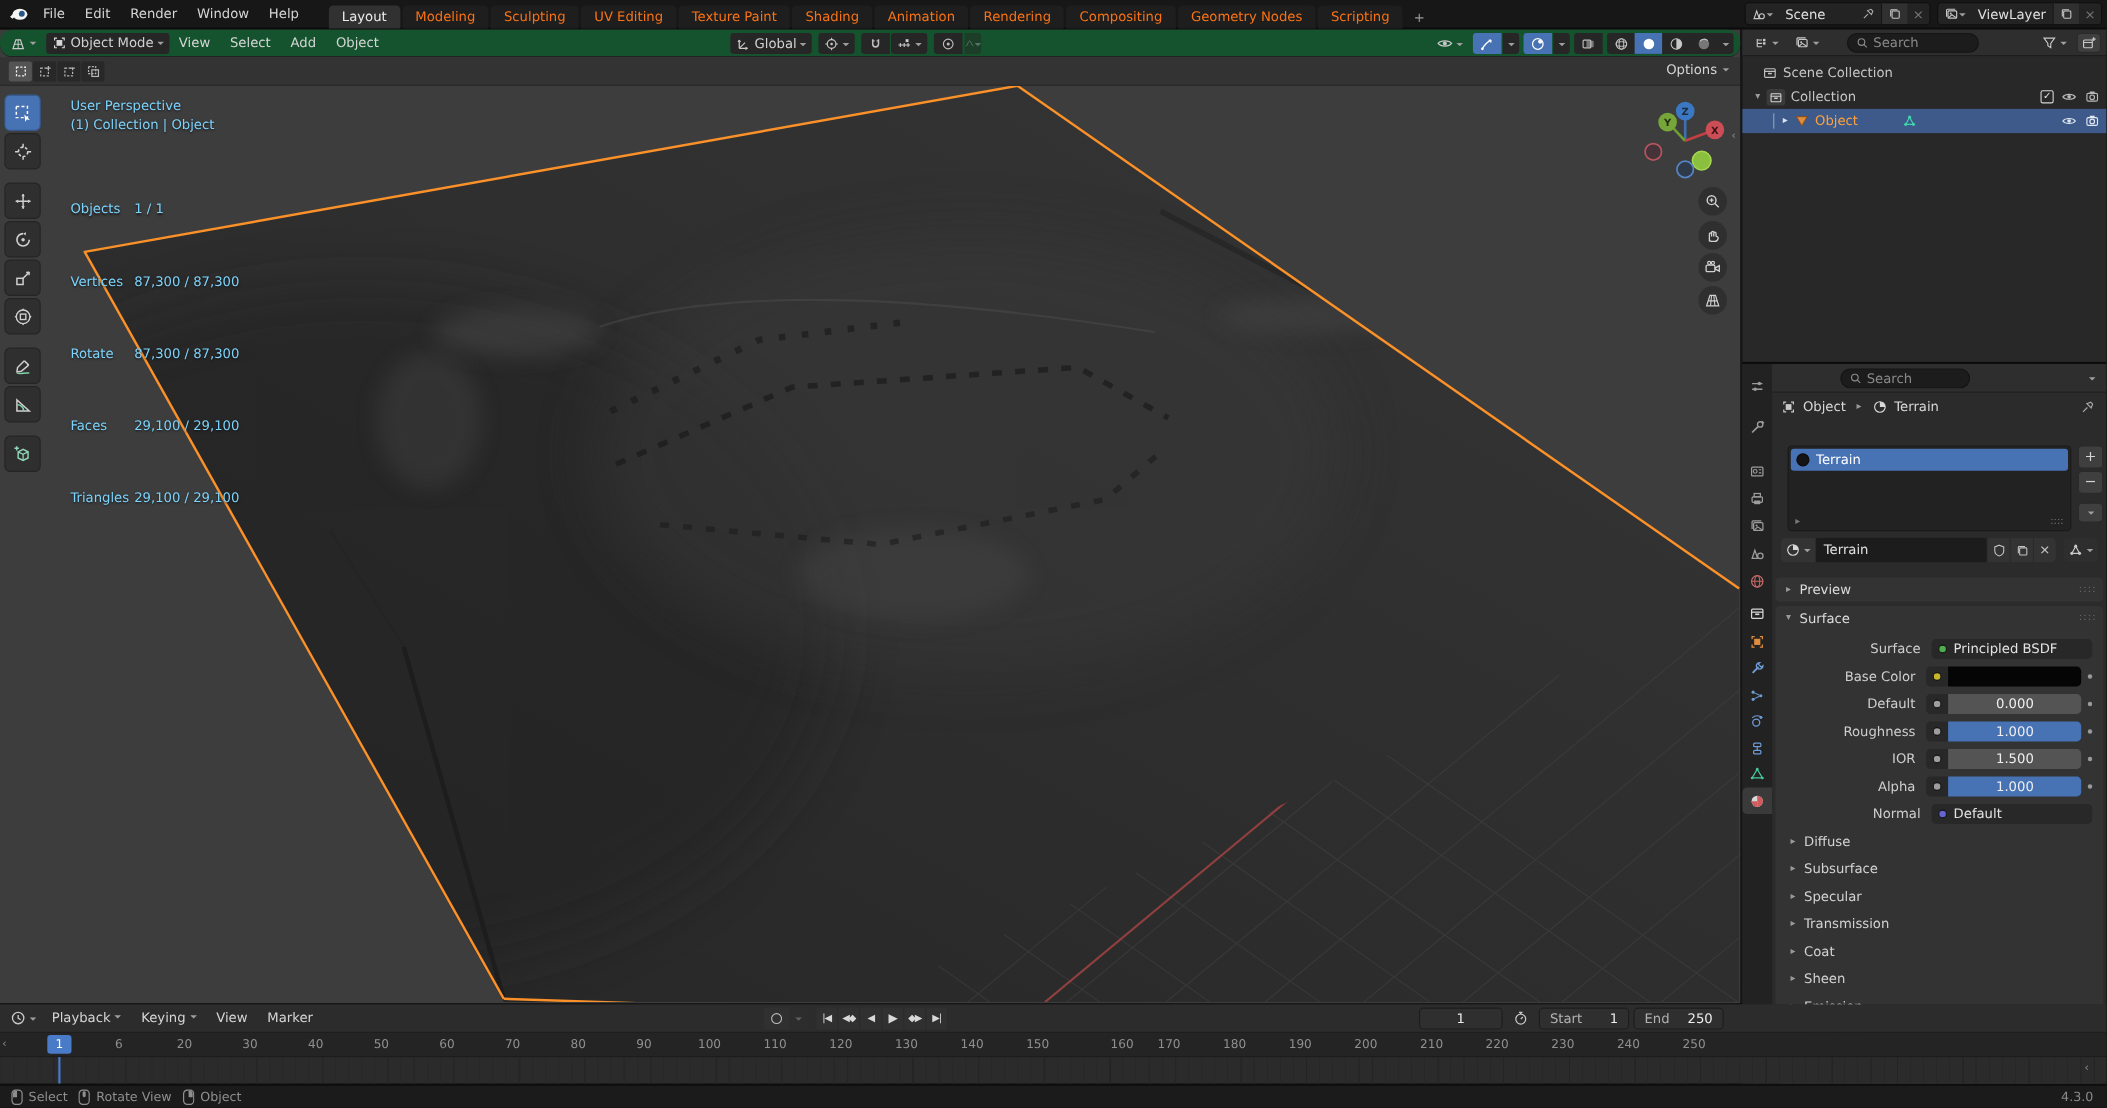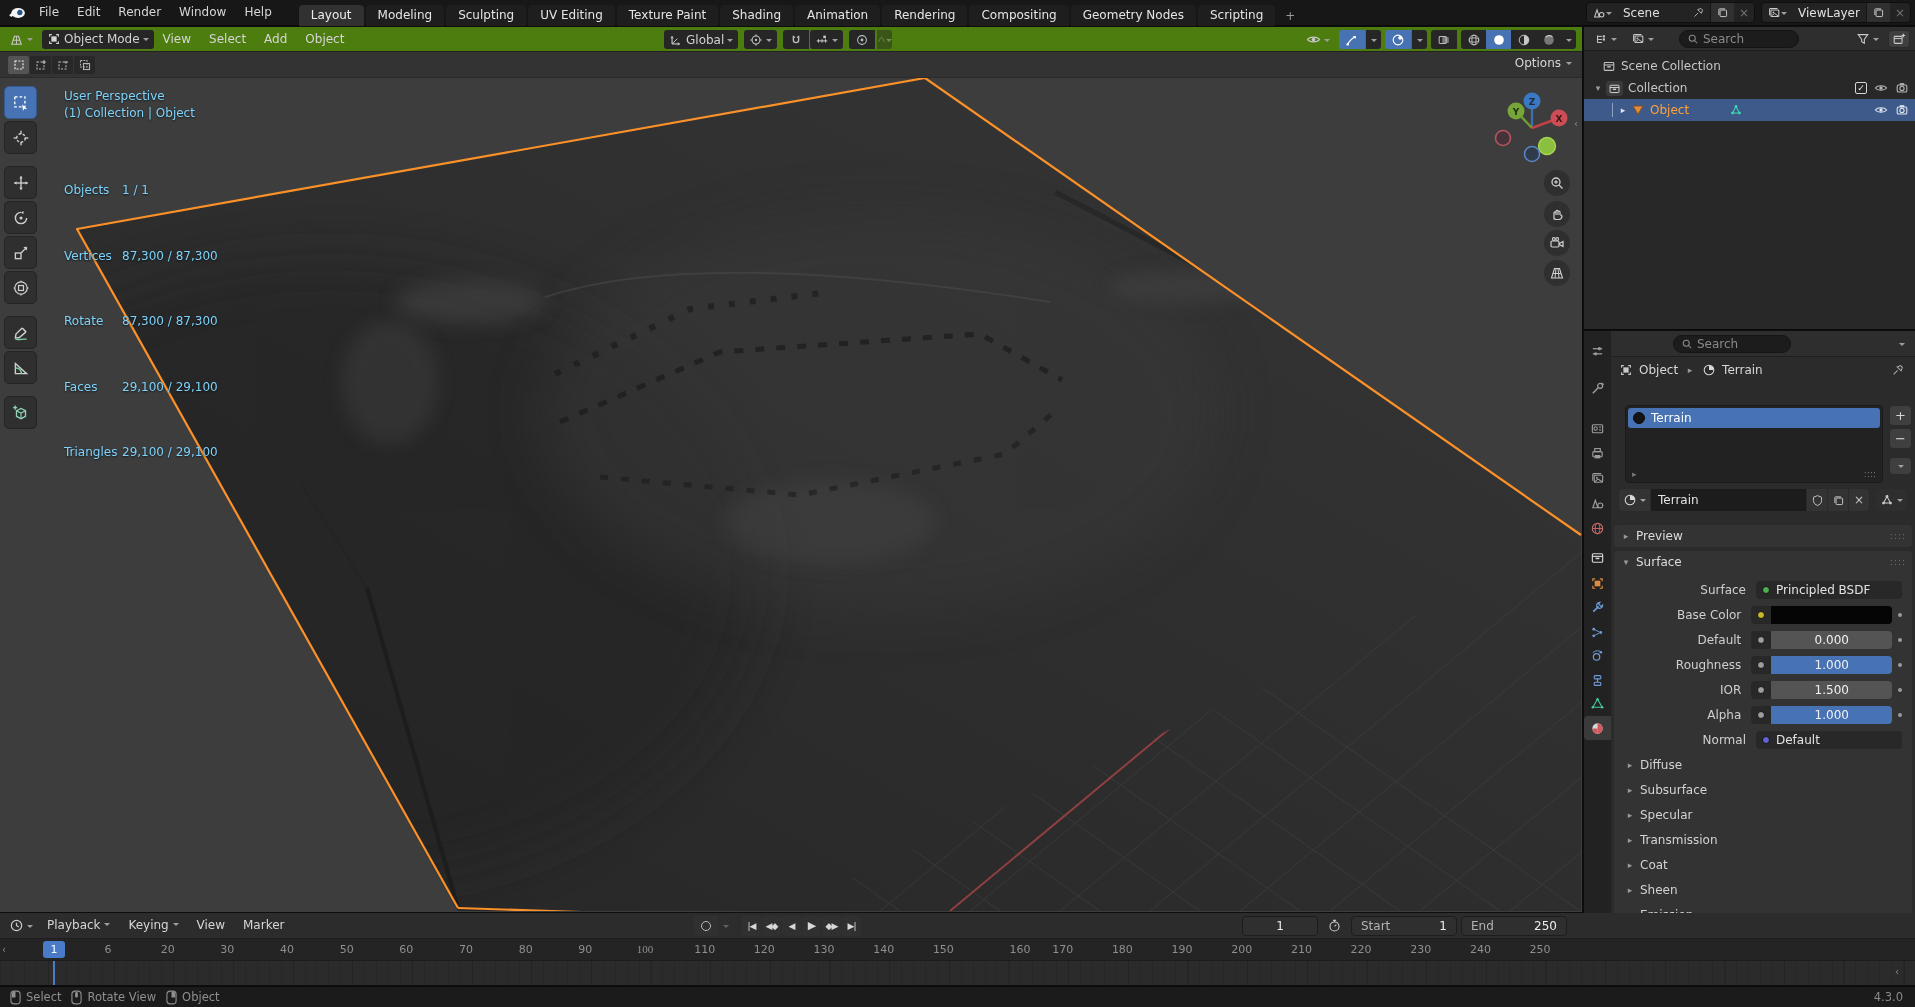--- a/index.html
+++ b/index.html
@@ -4,34 +4,34 @@
 <style>
   * { margin:0; padding:0; box-sizing:border-box; font-family:"DejaVu Sans","Liberation Sans",sans-serif; }
   html,body { width:1915px; height:1007px; background:#0e0e0e; overflow:hidden; }
   .app { position:relative; width:1915px; height:1007px; font-size:12px; color:#d2d2d2; }
 
   
   .topbar { position:absolute; left:0; top:0; width:1915px; height:26px; background:#171717; display:flex; align-items:center; border-bottom:1px solid #0a0a0a; }
   .logo { width:26px; height:20px; display:flex; align-items:center; justify-content:center; margin-left:4px; }
   .menu-item { padding:0 9px; color:#d6d6d6; line-height:25px; cursor:default; }
   .tabstrip { display:flex; align-items:flex-end; gap:2px; margin-left:18px; height:26px; padding-bottom:0; }
-  .tab { padding:3px 12px 4px 12px; border-radius:4px 4px 0 0; background:#1e1e1e; color:#e5e5e5; margin-top:2px; }
+  .tab { padding:3px 12px 4px 12px; border-radius:4px 4px 0 0; background:#1e1e1e; color:#f97316; margin-top:2px; }
   .tab.active { background:#313131; color:#ececec; }
   .tab-add { color:#9b9b9b; padding:3px 8px; }
   .tb-right { position:absolute; right:4px; top:2px; display:flex; gap:6px; }
   .id-field { display:flex; align-items:center; background:#232323; border:1px solid #0f0f0f; border-radius:4px; height:21px; overflow:hidden; }
   .id-field .seg { display:flex; align-items:center; padding:0 5px; height:100%; }
   .id-field .seg.btn { background:#303030; border-left:1px solid #161616; }
   .id-field .name { min-width:70px; color:#e0e0e0; padding:0 6px; }
   .caret { width:0; height:0; border:3.5px solid transparent; border-top-color:#9f9f9f; margin-top:4px; display:inline-block; }
   .dim { opacity:.45; }
 
   
   .viewport { position:absolute; left:0; top:27px; width:1583px; height:885px; background:#3d3d3d; border-right:1px solid #0a0a0a; }
-  .vp-header { position:relative; height:25px; background:#4d7c0f; border-bottom:1px solid #222; display:flex; align-items:center; }
+  .vp-header { position:relative; height:25px; background:#14532d; border-bottom:1px solid #222; display:flex; align-items:center;border-radius:11px; }
   .hbtn { display:flex; align-items:center; gap:3px; padding:0 5px; height:19px; border-radius:3px; }
   .hbtn.dd { background:#262626; }
   .vph-center { position:absolute; left:664px; top:3px; display:flex; gap:6px; align-items:center; }
   .vph-right { position:absolute; right:6px; top:3px; display:flex; gap:4px; align-items:center; }
   .toggle { width:26px; height:19px; border-radius:3px 0 0 3px; display:flex; align-items:center; justify-content:center; background:#262626; }
   .toggle.on { background:#4772b3; color:#fff; }
   .tgl-caret { width:15px; height:19px; background:#262626; border-radius:0 3px 3px 0; display:flex; align-items:center; justify-content:center; margin-left:1px; }
   .shade-group { display:flex; background:#262626; border-radius:3px; overflow:hidden; }
   .shade-btn { width:25px; height:19px; display:flex; align-items:center; justify-content:center; color:#c7c7c7; font-size:12px; }
   .shade-btn.active { background:#4772b3; color:#fff; }
@@ -110,21 +110,21 @@
   .timeline { position:absolute; left:0; top:913px; width:1915px; height:72px; }
   .tl-header { height:26px; background:#2c2c2c; border-bottom:1px solid #1e1e1e; display:flex; align-items:center; position:relative; }
   .tl-center { position:absolute; left:694px; display:flex; align-items:center; gap:8px; }
   .autokey { display:flex; }
   .akbtn { width:24px; height:20px; background:#303030; border-radius:3px 0 0 3px; display:flex; align-items:center; justify-content:center; }
   .ak-ring { width:10px; height:10px; border-radius:50%; border:1.6px solid #b9b9b9; }
   .transport { display:flex; gap:1px; }
   .tpbtn { min-width:19px; height:20px; background:#303030; border-radius:2px; color:#d8d8d8; font-size:9px; display:flex; align-items:center; justify-content:center; padding:0 2px; letter-spacing:-1px; }
   .tl-right { position:absolute; right:348px; display:flex; gap:4px; align-items:center; }
   .framefield { width:76px; height:20px; background:#2f2f2f; border:1px solid #1d1d1d; border-radius:4px; color:#ededed; display:flex; align-items:center; justify-content:center; }
-  .rangefield { height:20px; background:#2f2f2f; border:1px solid #1d1d1d; border-radius:4px; color:#ededed; display:flex; align-items:center; justify-content:space-between; padding:0 9px; width:106px; }
+  .rangefield { height:20px; background:#2f2f2f; border:1px solid #1d1d1d; border-radius:4px; color:#ededed; display:flex; align-items:center; justify-content:space-between; padding:0 9px; width:82px; }
   .rangefield .rl { color:#b2b2b2; }
   .tl-ruler { position:relative; height:22px; background:#242424; border-bottom:1px solid #1c1c1c; }
   .tick { position:absolute; top:4px; transform:translateX(-50%); color:#8f8f8f; font-size:11px; }
   .frame-badge { position:absolute; left:54px; top:2px; transform:translateX(-50%); width:22px; height:17px; background:#4a7bc8; border-radius:3px; color:#fff; display:flex; align-items:center; justify-content:center; font-size:11px; }
   .tl-tracks { position:relative; height:24px; background:#2b2b2b;
     background-image:repeating-linear-gradient(90deg,#242424 0 1px,transparent 1px 59.67px),repeating-linear-gradient(90deg,#272727 0 1px,transparent 1px 11.93px);
     background-position:54px 0,54px 0; }
   .playhead { position:absolute; left:53px; top:0; width:2px; height:100%; background:#4a7bc8; }
 
   
@@ -1231,21 +1231,21 @@
       <div>
           <span class="tick" style="left: 108px;">6</span>
           <span class="tick" style="left: 167.67px;">20</span>
           <span class="tick" style="left: 227.34px;">30</span>
           <span class="tick" style="left: 287.01px;">40</span>
           <span class="tick" style="left: 346.68px;">50</span>
           <span class="tick" style="left: 406.35px;">60</span>
           <span class="tick" style="left: 466.02px;">70</span>
           <span class="tick" style="left: 525.69px;">80</span>
           <span class="tick" style="left: 585.36px;">90</span>
-          <span class="tick" style="left: 645.03px; font-family: Liberation Serif, serif;">100</span>
+          <span class="tick" style="left: 645.03px;">100</span>
           <span class="tick" style="left: 704.7px;">110</span>
           <span class="tick" style="left: 764.37px;">120</span>
           <span class="tick" style="left: 824.04px;">130</span>
           <span class="tick" style="left: 883.71px;">140</span>
           <span class="tick" style="left: 943.38px;">150</span>
           <span class="tick" style="left: 1003.05px; margin-left: 17px;">160</span>
           <span class="tick" style="left: 1062.72px;">170</span>
           <span class="tick" style="left: 1122.39px;">180</span>
           <span class="tick" style="left: 1182.06px;">190</span>
           <span class="tick" style="left: 1241.73px;">200</span>

